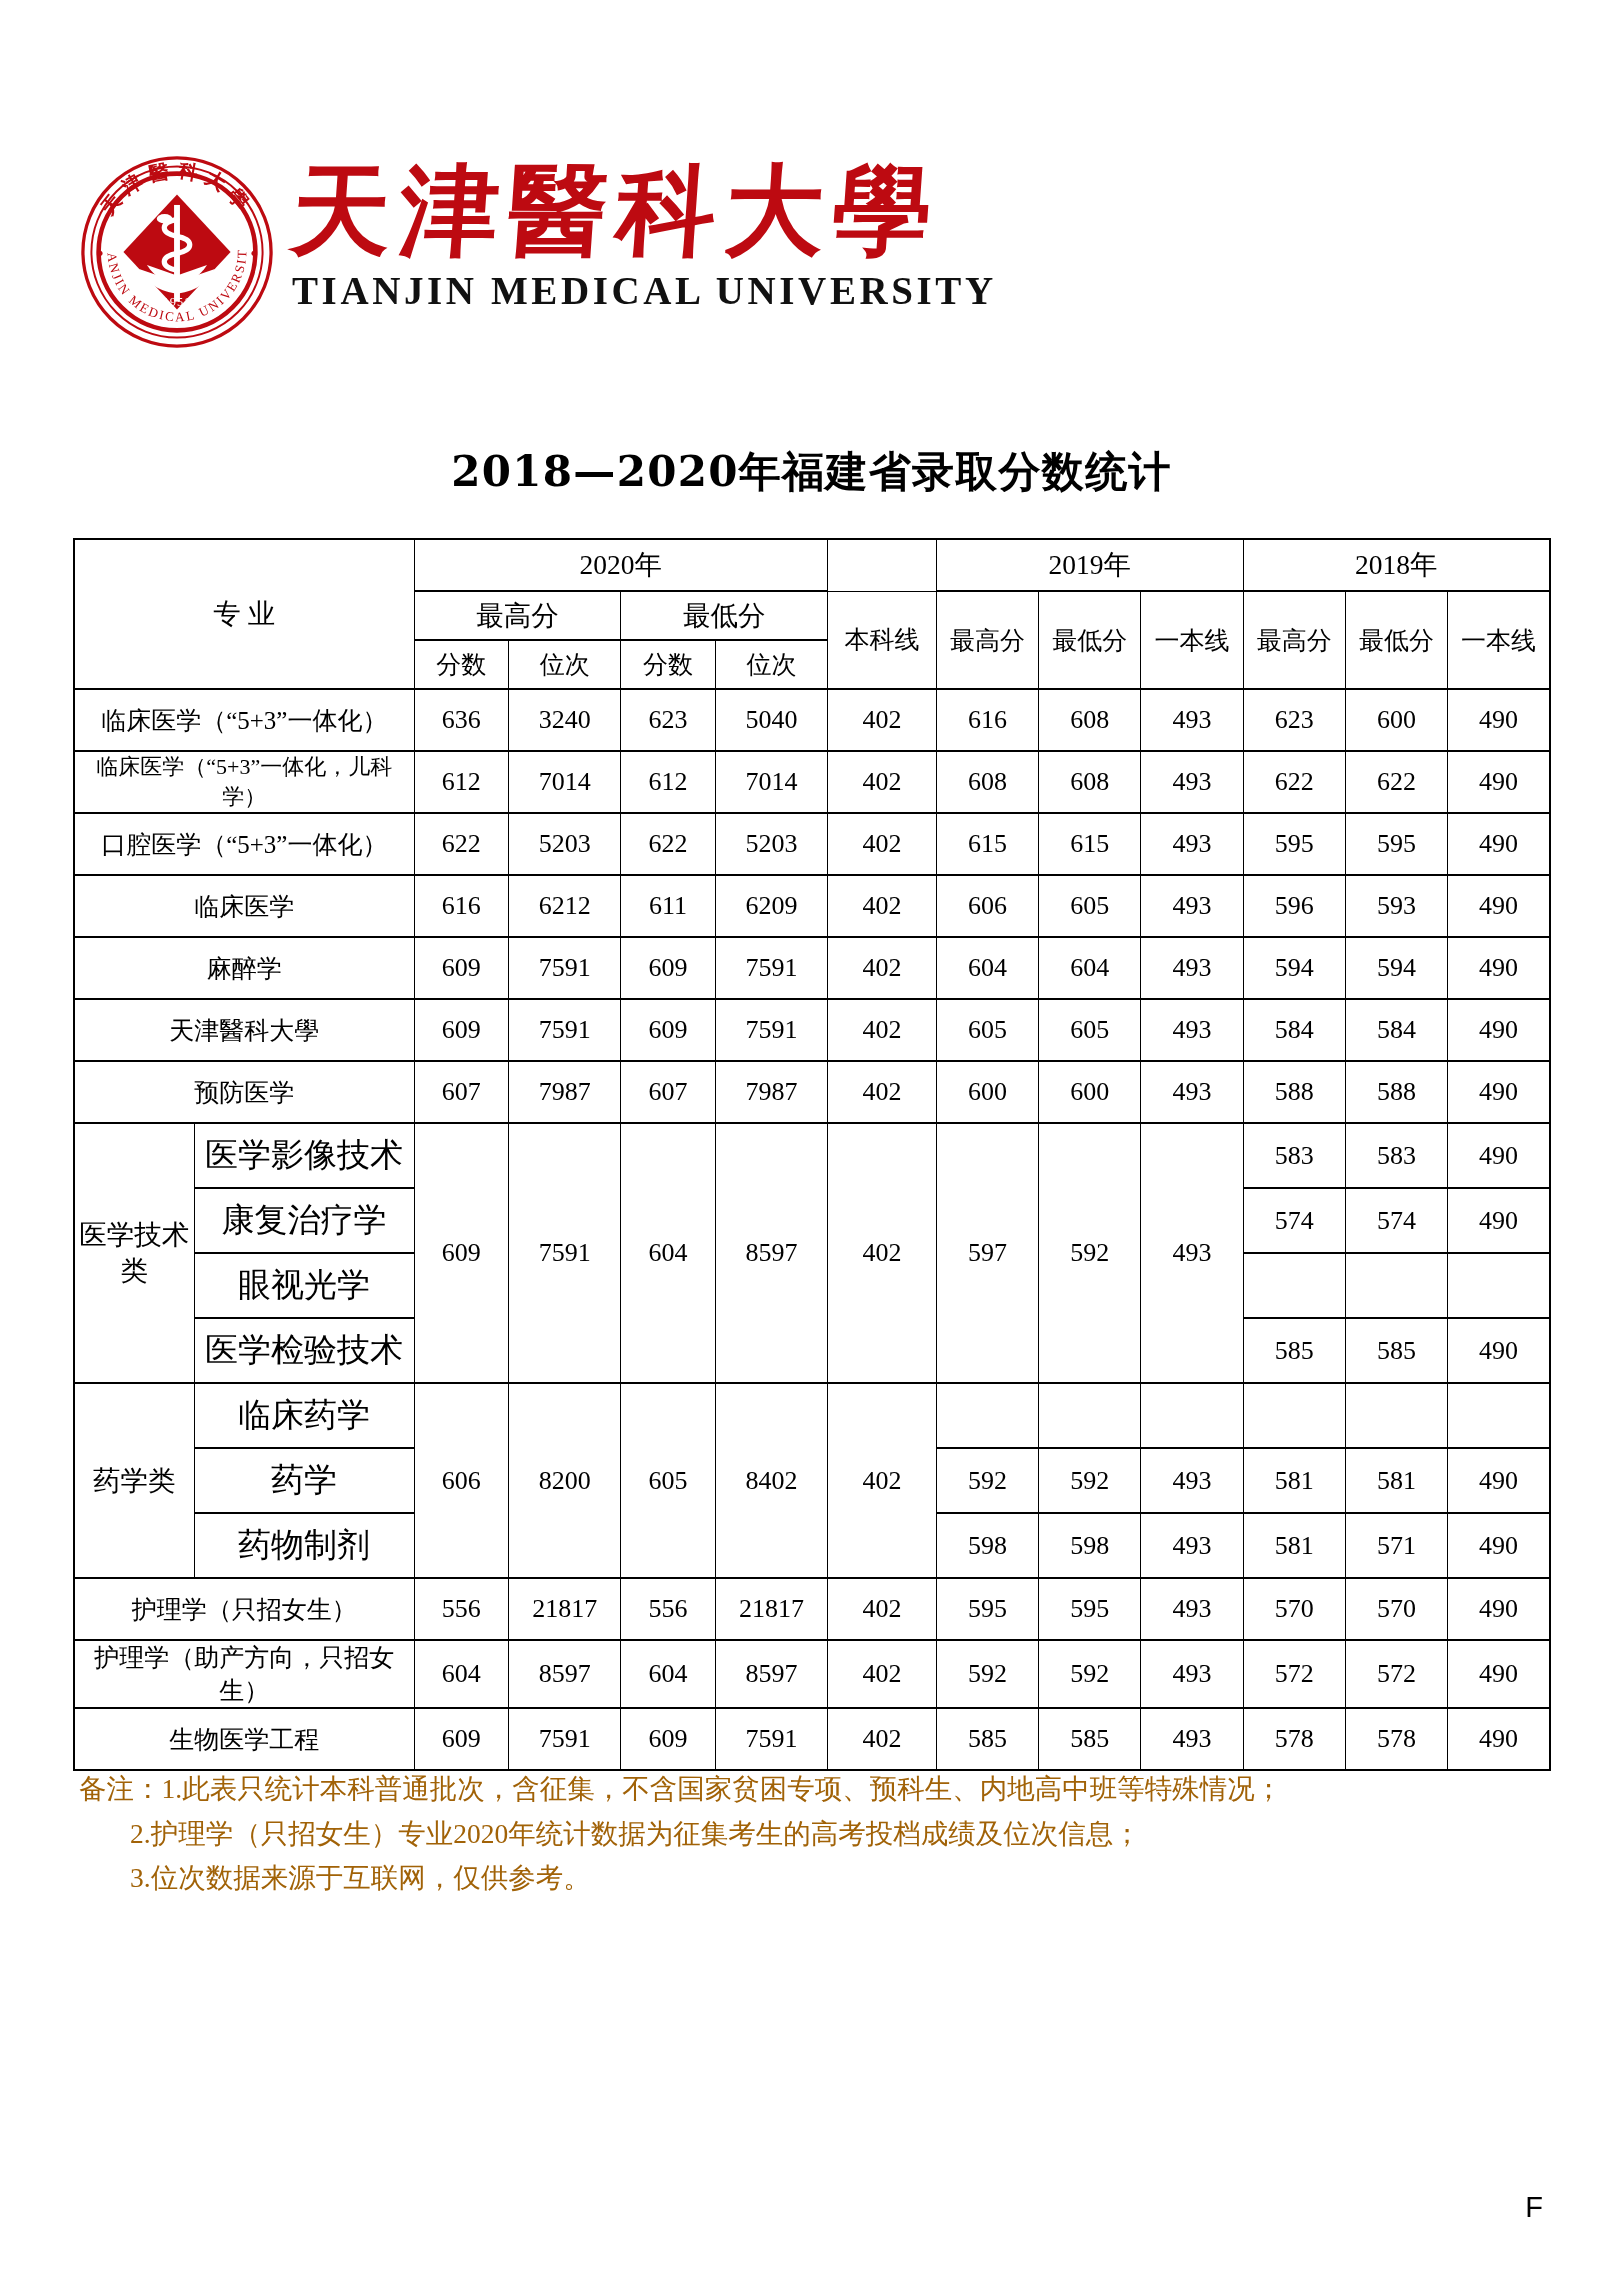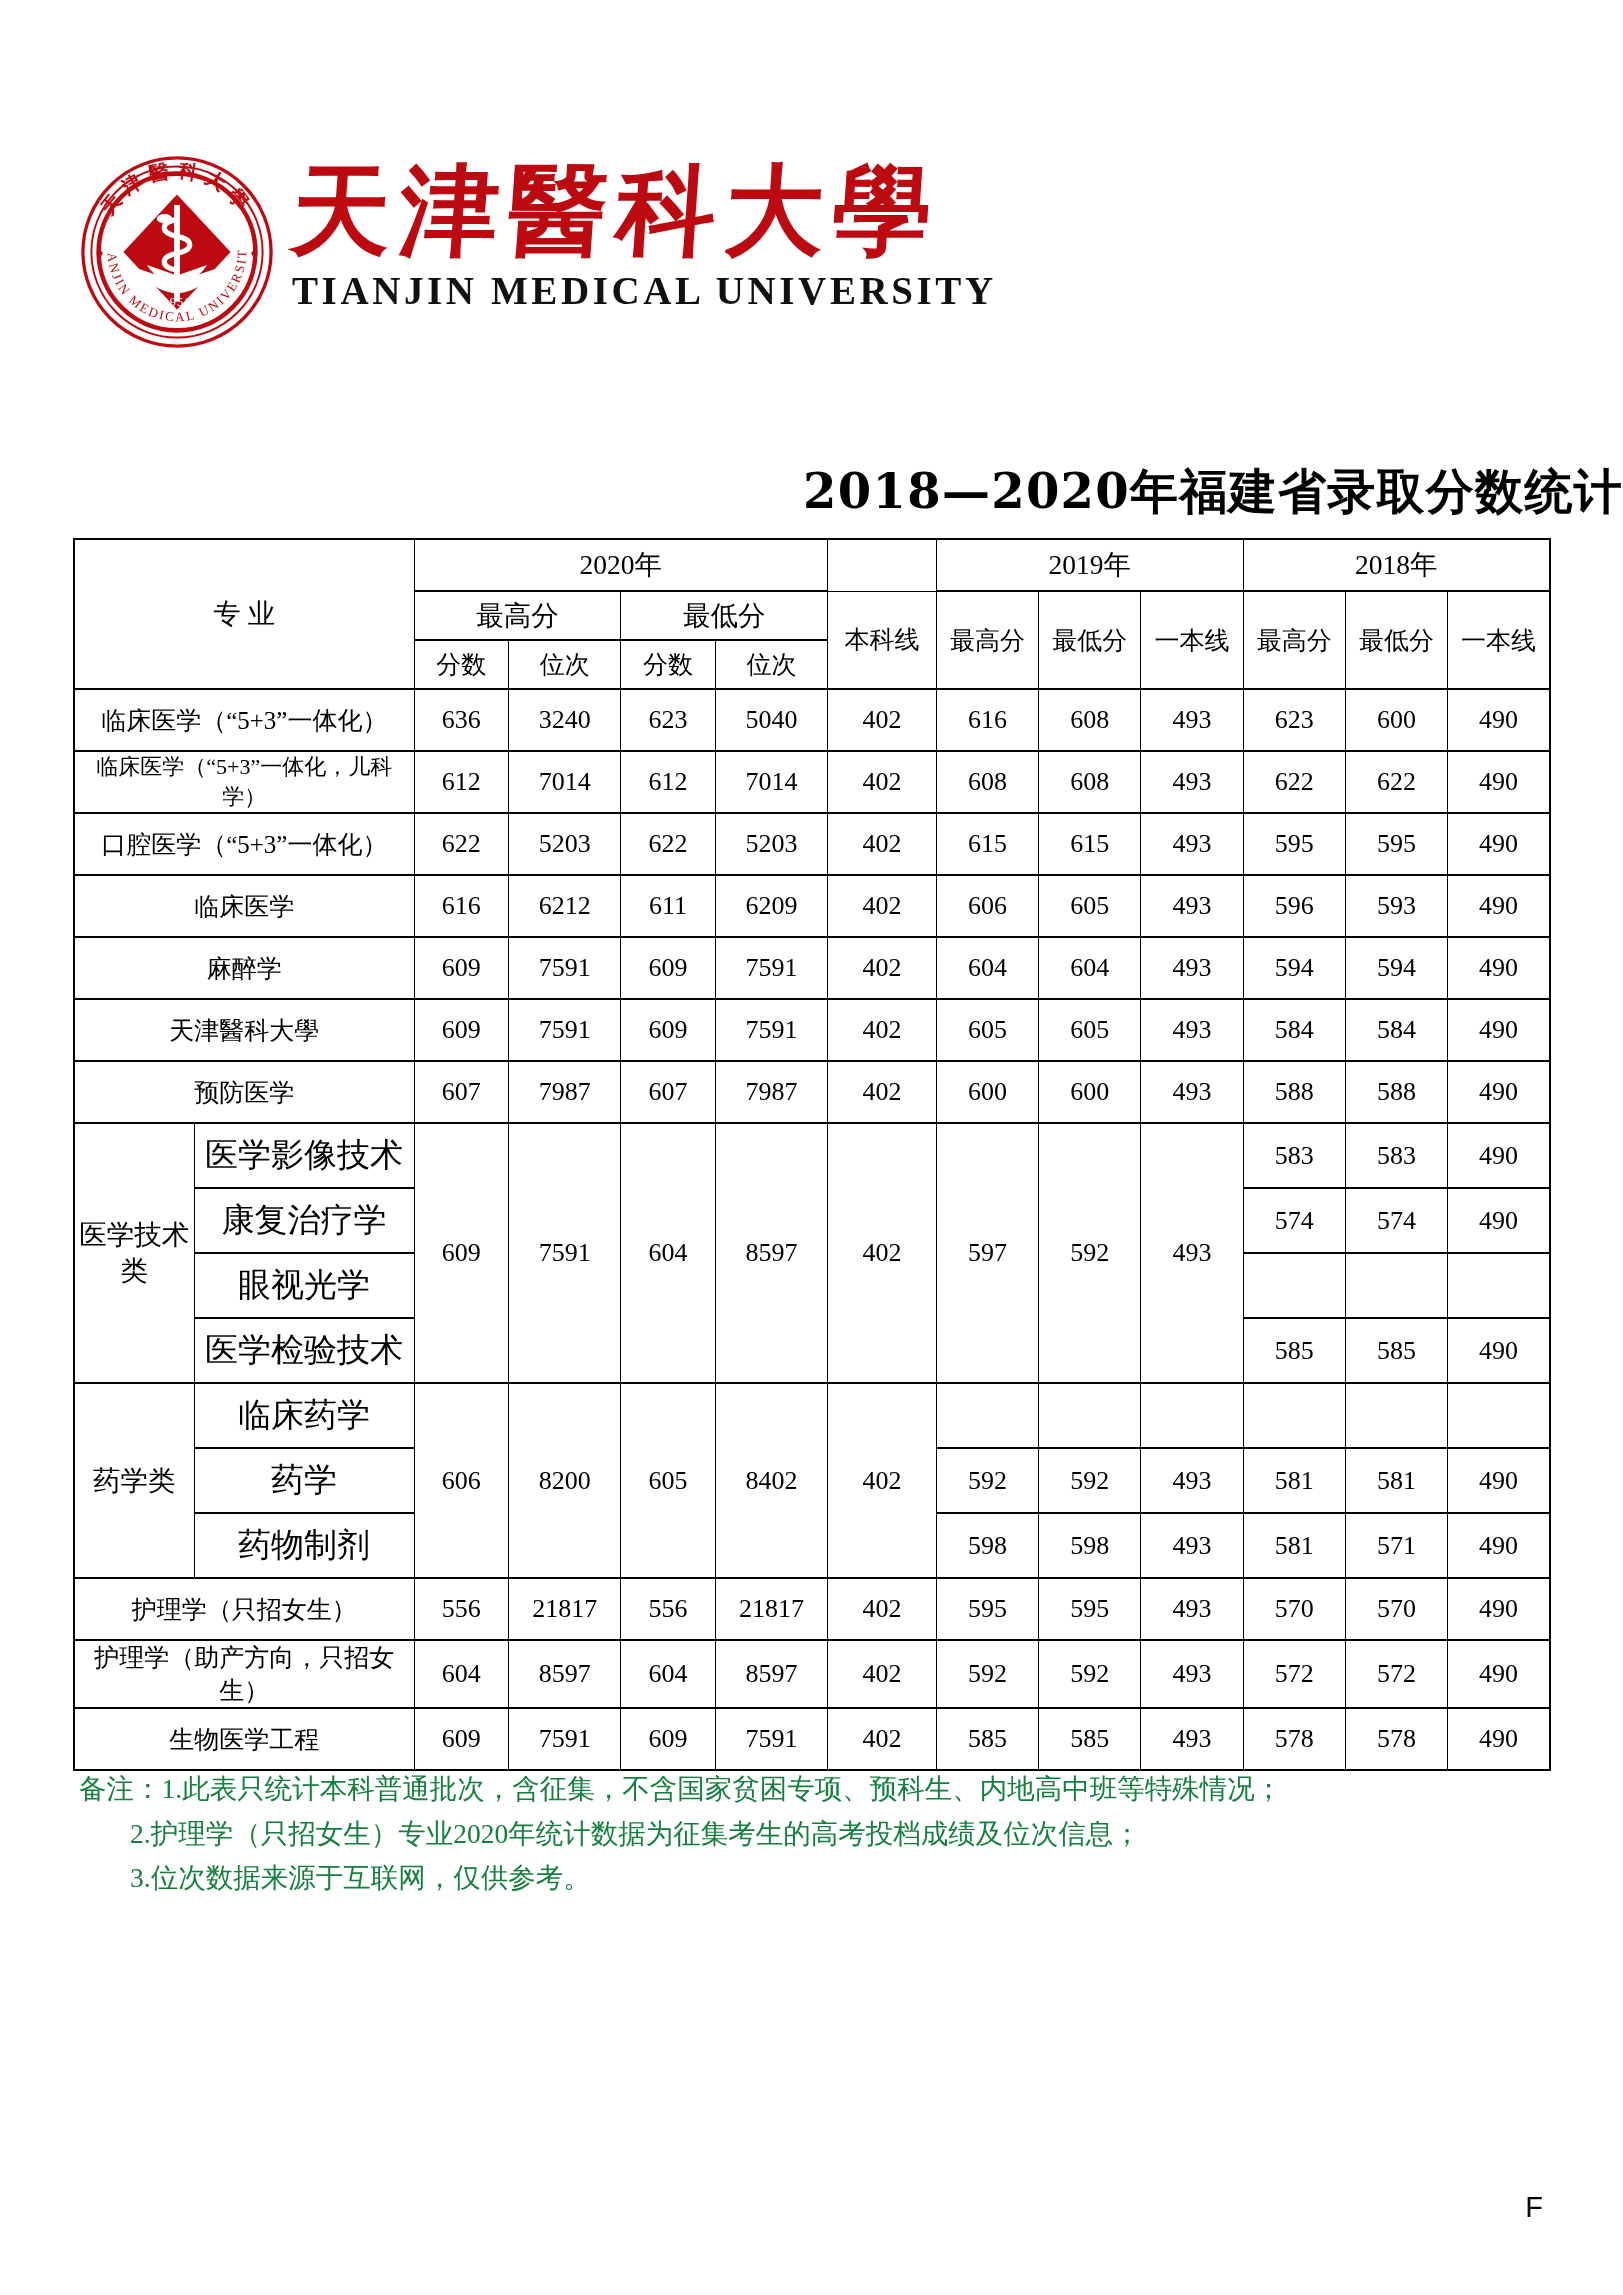--- a/index.html
+++ b/index.html
@@ -66,25 +66,25 @@
     font-weight: 700;
     letter-spacing: 3.6px;
     color: #111111;
     white-space: nowrap;
   }
 
   
   .doc-title {
     position: absolute;
     left: 0;
-    top: 460px;
+    top: 444px;
     width: 1623px;
-    text-align: right;
+    text-align: center;
     font-family: "DejaVu Serif", "Liberation Serif", serif;
-    font-size: 48px;
+    font-size: 42px;
     font-weight: 700;
     letter-spacing: 1.3px;
     color: #000000;
   }
 
   
   .table-wrap {
     position: absolute;
     left: 73px;
     top: 538px;
@@ -127,21 +127,21 @@
 
   
   .notes {
     position: absolute;
     left: 79px;
     top: 1767px;
     width: 1440px;
     font-family: "Liberation Serif", "DejaVu Serif", serif;
     font-size: 27.5px;
     line-height: 1.62;
-    color: #15803d;
+    color: #a16207;
   }
   .notes .note-line { white-space: nowrap; }
   .notes .indent { padding-left: 51px; }
 
   
   .page-mark {
     position: absolute;
     right: 80px;
     top: 2191px;
     font-family: "Liberation Sans", "DejaVu Sans", sans-serif;

